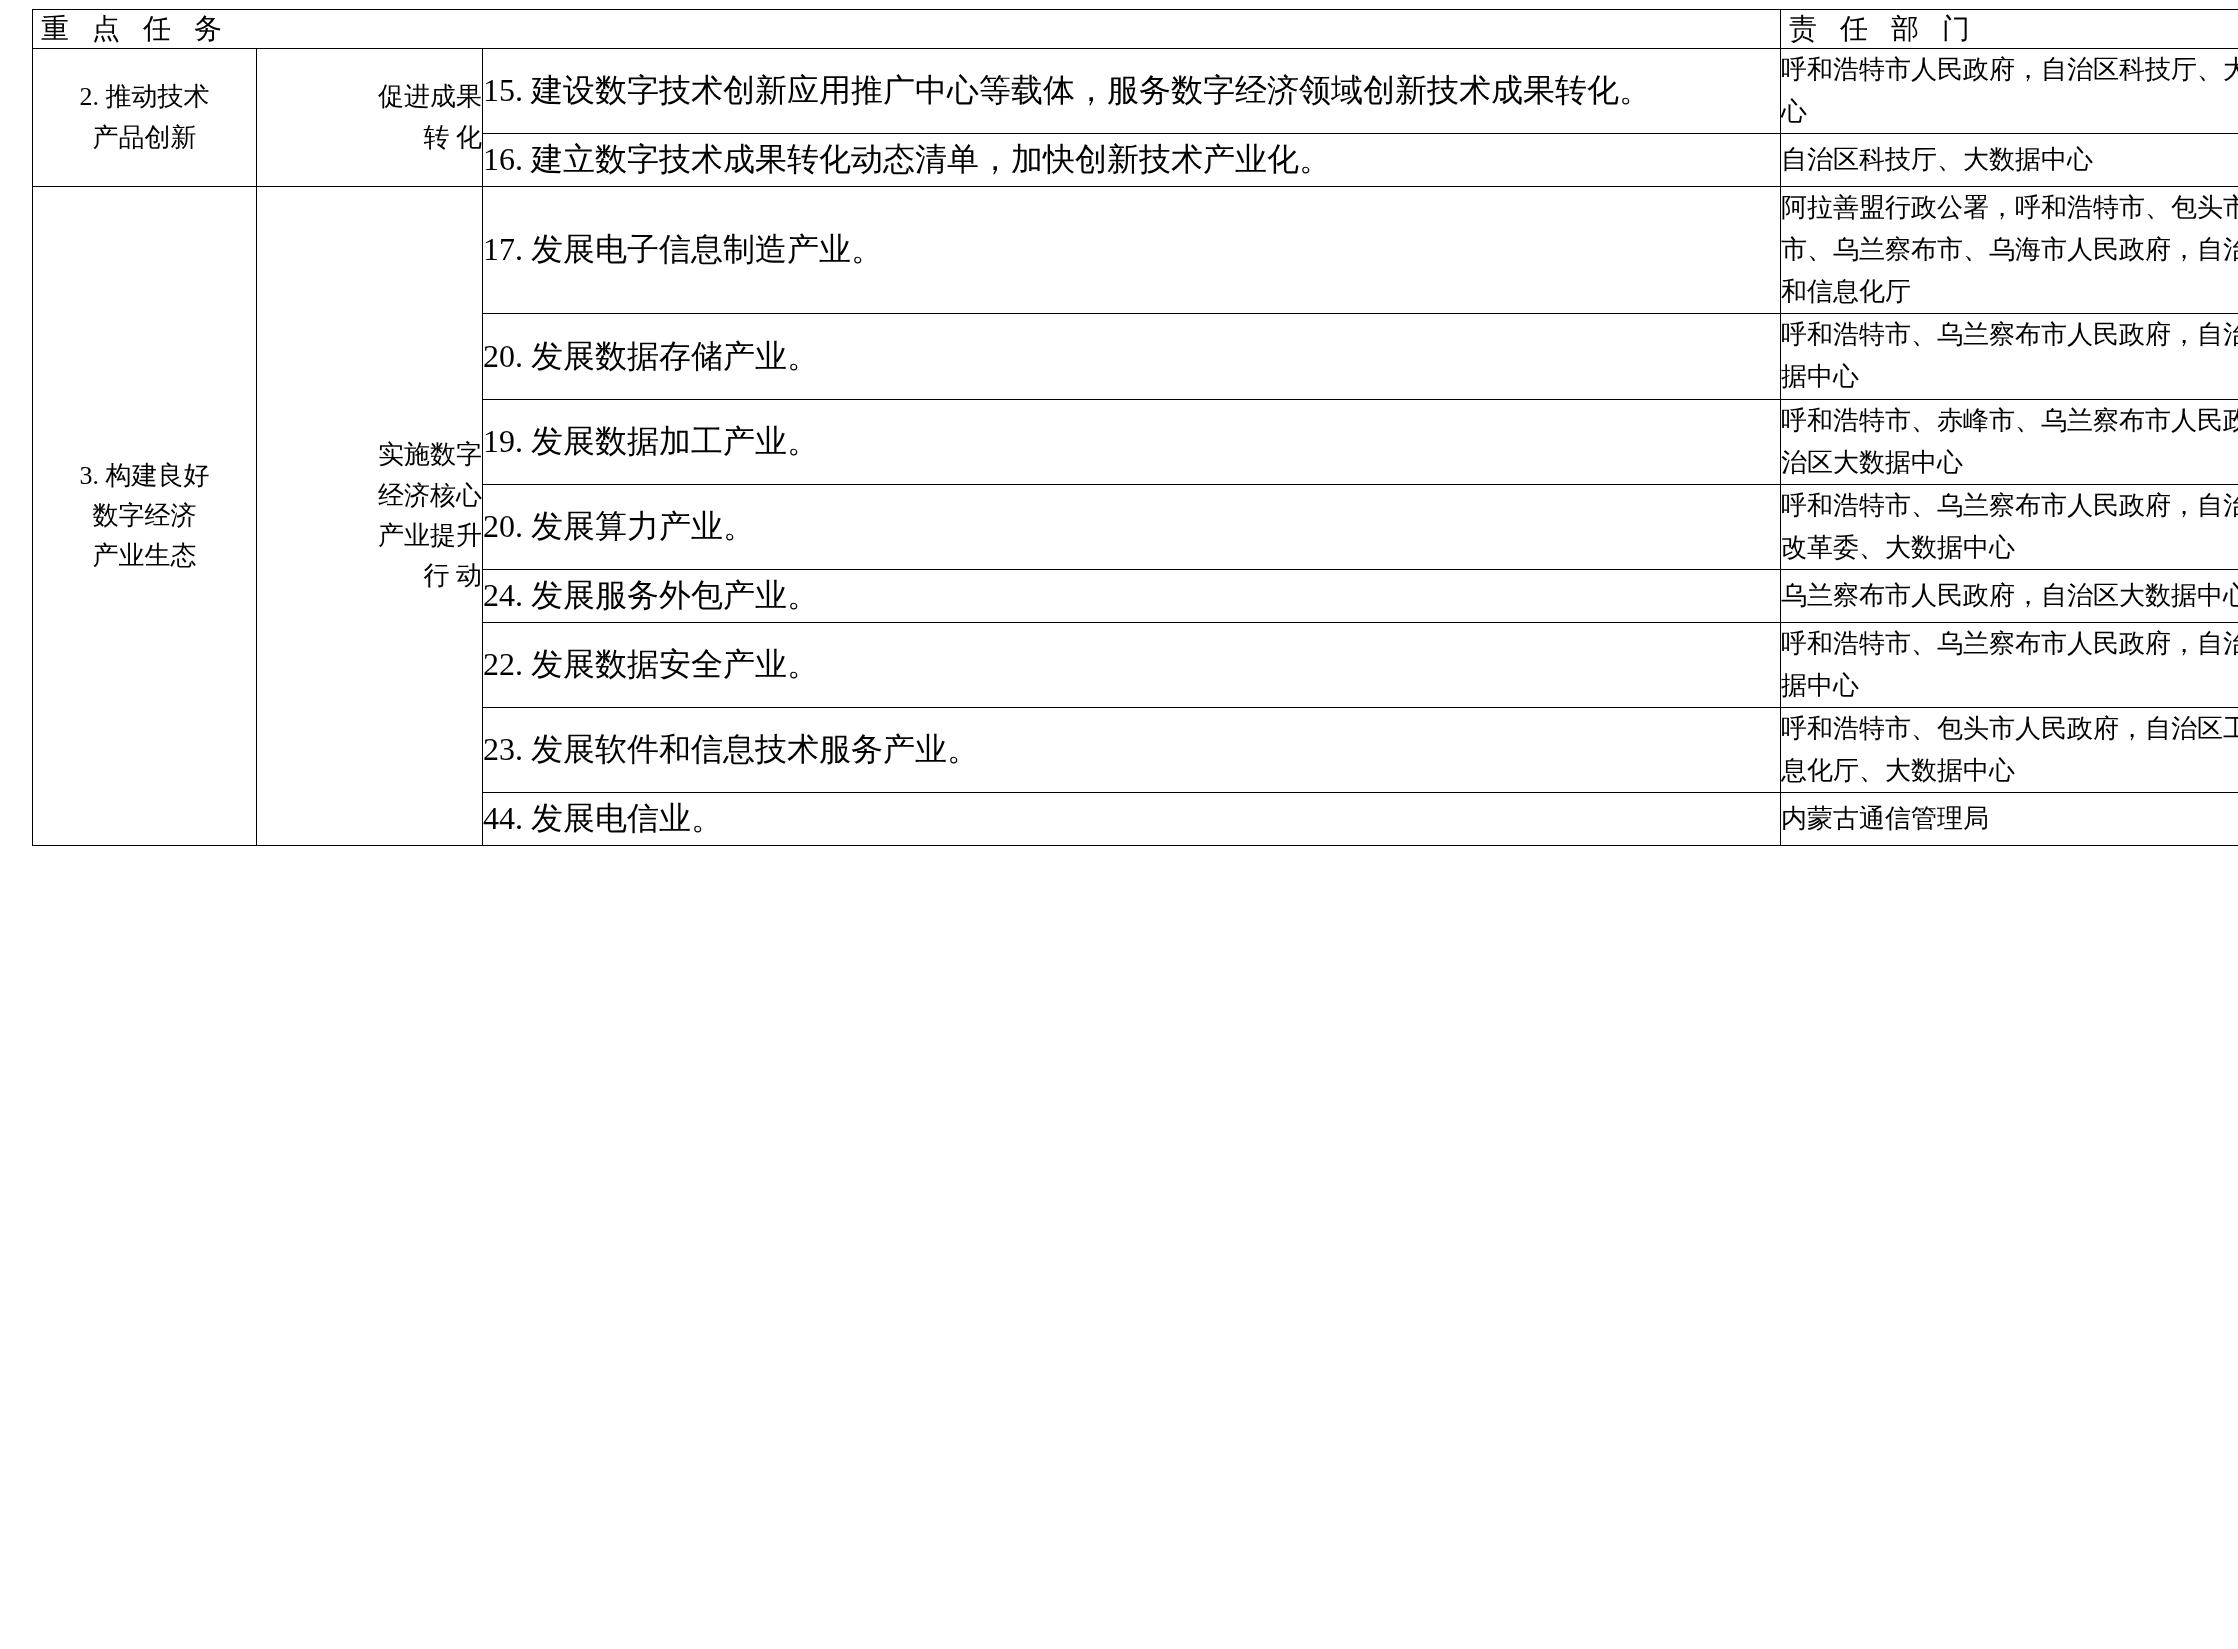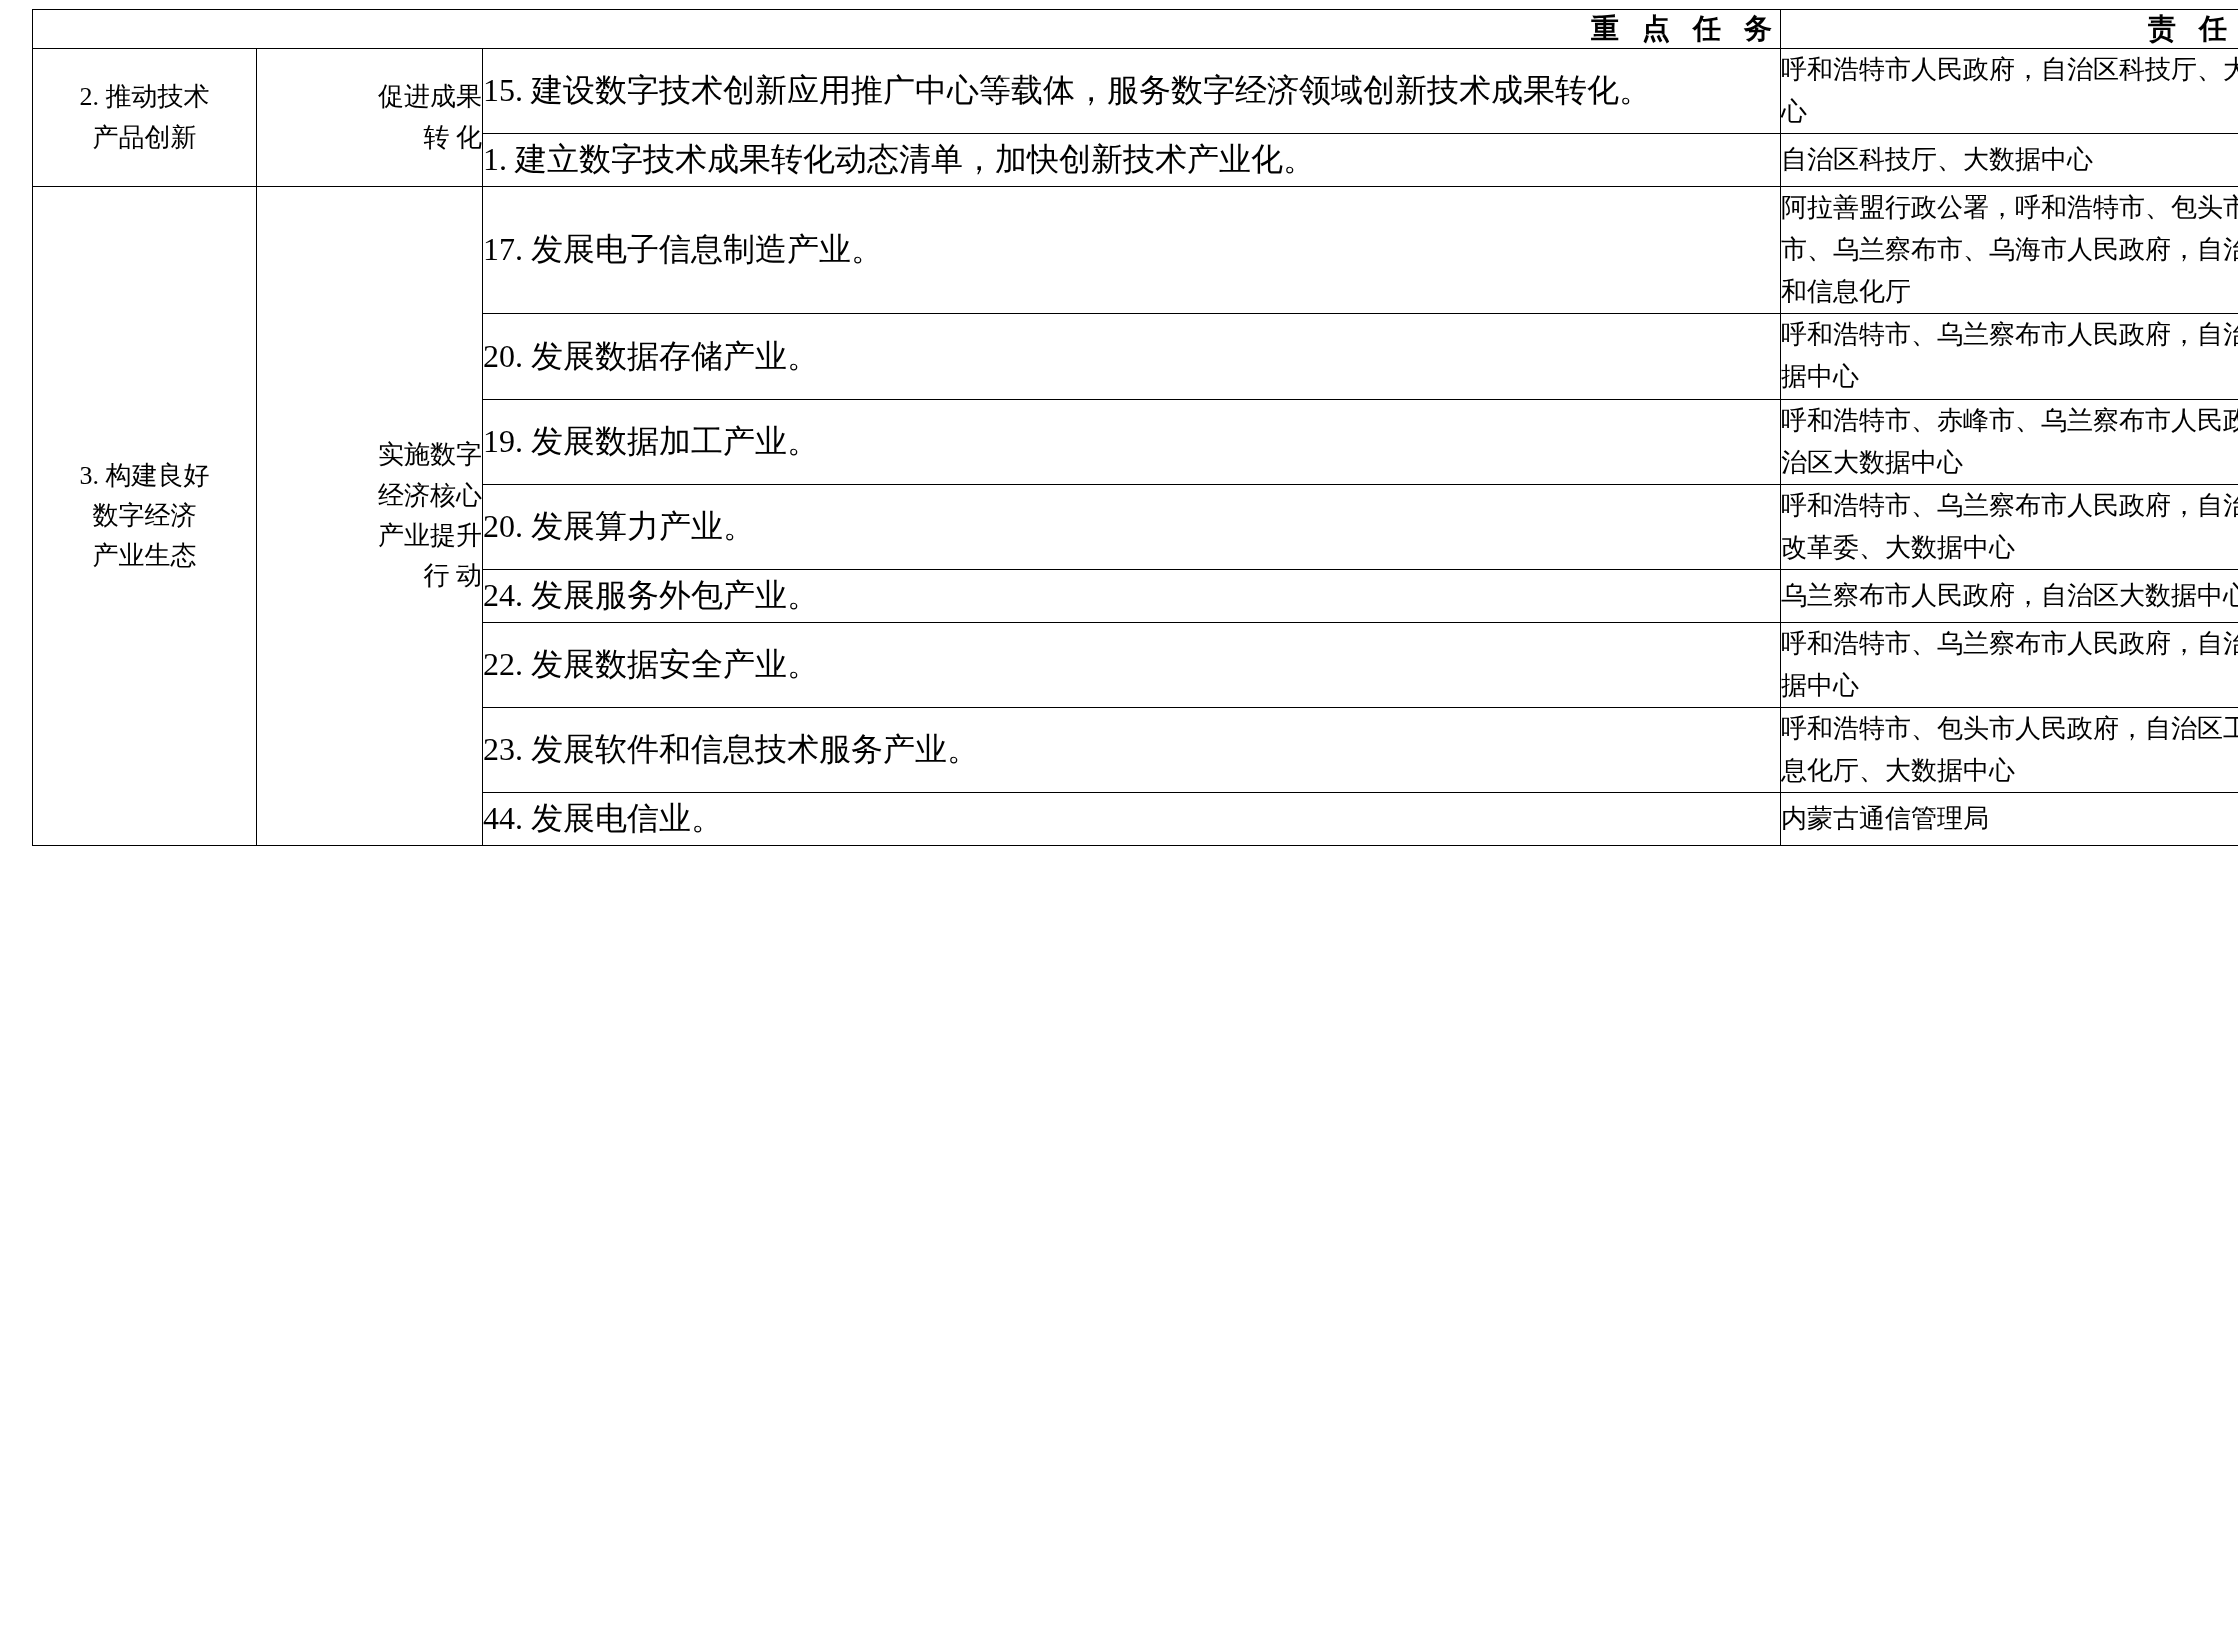--- a/index.html
+++ b/index.html
@@ -31,25 +31,25 @@
     vertical-align: middle;
     padding: 0;
   }
   
   col.c1 { width: 224px; }
   col.c2 { width: 226px; }
   col.c3 { width: 1298px; }
   col.c4 { width: 557px; }
 
   .hdr {
-    text-align: right;
+    text-align: left;
     font-size: 28px;
     letter-spacing: 8px;
     padding: 12.5px 0 14.3px 0;
-    font-weight: bold;
+    font-weight: normal;
   }
   .hdr-inner {
     display: inline-block;
     text-indent: 8px;
   }
 
   .cat-cell {
     text-align: center;
     font-size: 26px;
     line-height: 1.55;
@@ -100,21 +100,21 @@
 
       <tr>
         <td class="cat-cell nowrapfix" rowspan="2">2. 推动技术
 产品创新</td>
         <td class="action-cell nowrapfix" rowspan="2">促进成果
 转  化</td>
         <td class="task-cell">15. 建设数字技术创新应用推广中心等载体，服务数字经济领域创新技术成果转化。</td>
         <td class="dept-cell">呼和浩特市人民政府，自治区科技厅、大数据中心</td>
       </tr>
       <tr>
-        <td class="task-cell">1. 建立数字技术成果转化动态清单，加快创新技术产业化。</td>
+        <td class="task-cell">16. 建立数字技术成果转化动态清单，加快创新技术产业化。</td>
         <td class="dept-cell">自治区科技厅、大数据中心</td>
       </tr>
 
       <tr>
         <td class="cat-cell nowrapfix" rowspan="8">3. 构建良好
 数字经济
 产业生态</td>
         <td class="action-cell nowrapfix" rowspan="8">实施数字
 经济核心
 产业提升

